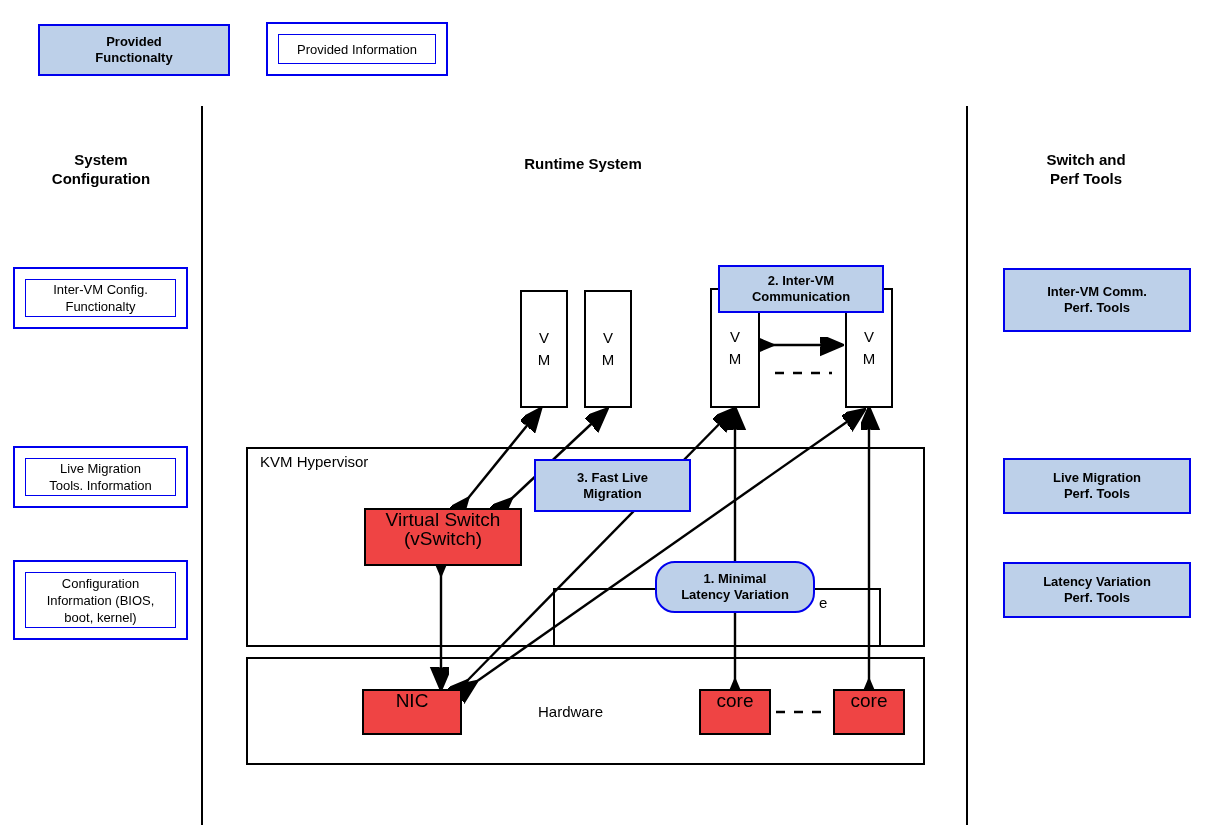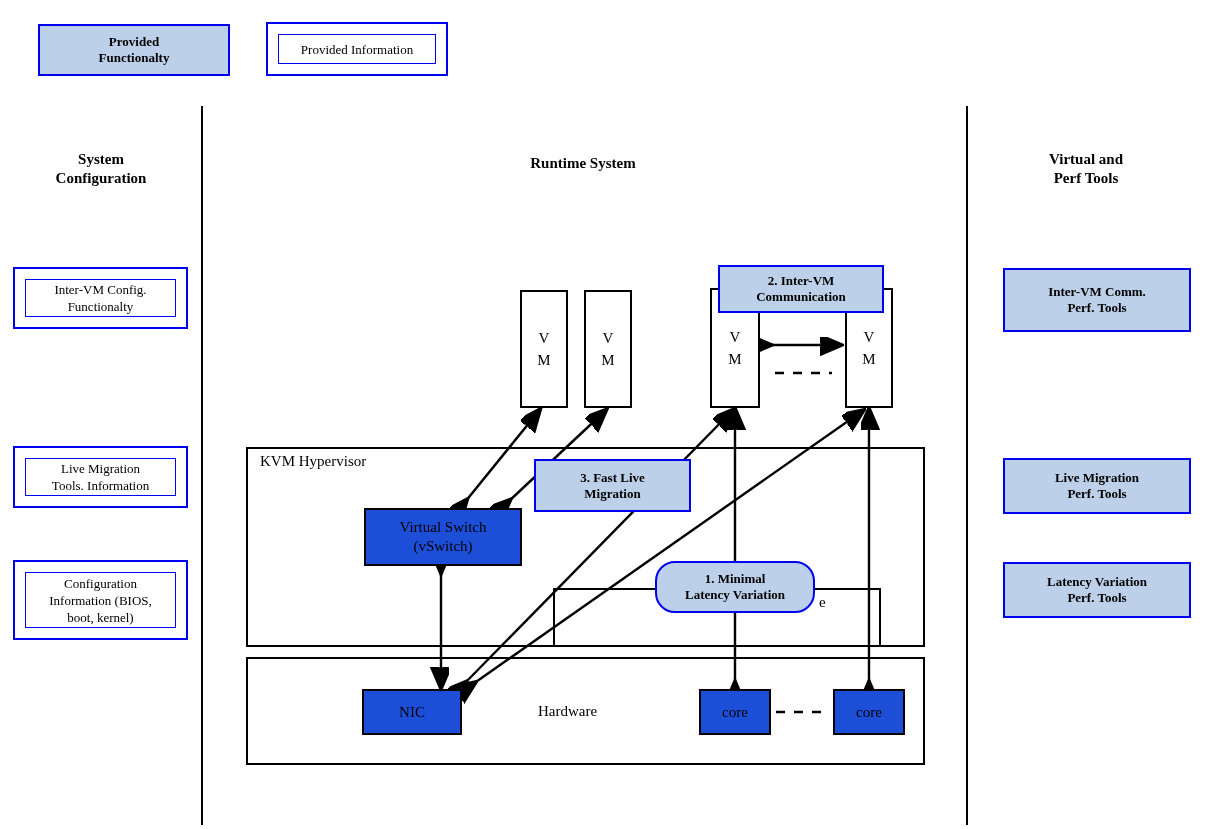--- a/index.html
+++ b/index.html
@@ -3,21 +3,21 @@
 <meta charset="utf-8">
 <title>Runtime System Architecture Diagram</title>
 <style>
   html,body{margin:0;padding:0;background:#ffffff;}
   body{
     width:1206px;height:829px;
     font-family:"Liberation Sans","DejaVu Sans",sans-serif;
     color:#000;
     overflow:hidden;
   }
-  #stage{position:relative;width:1206px;height:829px;font-family:Liberation Serif, serif;}
+  #stage{position:relative;width:1206px;height:829px;}
 
   
   .abs{position:absolute;box-sizing:border-box;}
 
   
   .fn-box{
     background:#bdd0e9;
     border:2px solid #0000ee;
     display:flex;align-items:center;justify-content:center;
     text-align:center;
@@ -40,25 +40,25 @@
     width:100%;height:100%;
     display:flex;align-items:center;justify-content:center;
     text-align:center;
     font-size:13px;
     line-height:17px;
     box-sizing:border-box;
   }
 
   
   .blk-box{
-    background:#1d4ed8;
+    background:#ef4444;
     border:2px solid #000000;
-    display:flex;align-items:center;justify-content:center;
-    text-align:center;
-    font-size:15px;
+    display:flex;justify-content:center;
+    text-align:center;
+    font-size:19px;
     line-height:19px;
   }
 
   .vm-box{
     background:#ffffff;
     border:2px solid #000000;
     display:flex;flex-direction:column;
     align-items:center;justify-content:center;
     font-size:15px;line-height:22px;
     z-index:12;
@@ -146,21 +146,21 @@
     <div class="inner">
       <div>
         <div>Configuration</div>
         <div>Information (BIOS,</div>
         <div>boot, kernel)</div>
       </div>
     </div>
   </div>
 
   <div class="abs col-title" style="left:986px;top:150px;width:200px;">
-    <div>Virtual and</div>
+    <div>Switch and</div>
     <div>Perf Tools</div>
   </div>
 
   <div class="abs fn-box" style="left:1003px;top:268px;width:188px;height:64px;">
     <div>
       <div>Inter-VM Comm.</div>
       <div>Perf. Tools</div>
     </div>
   </div>
 

